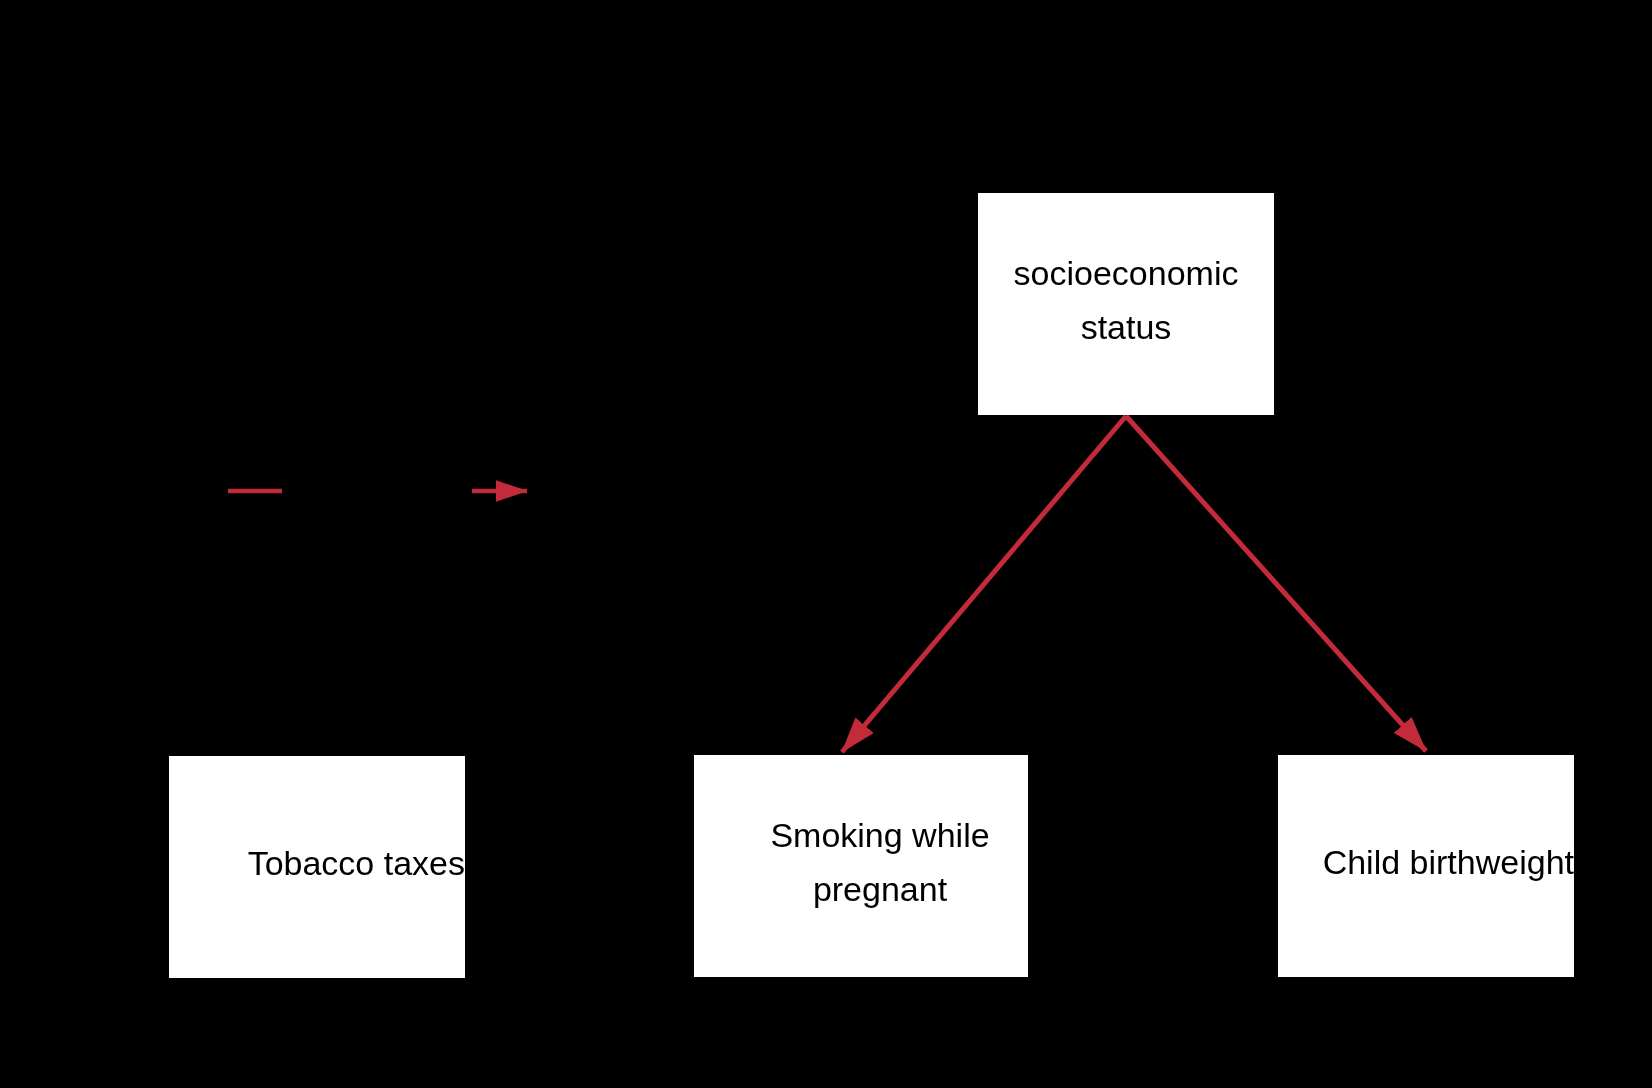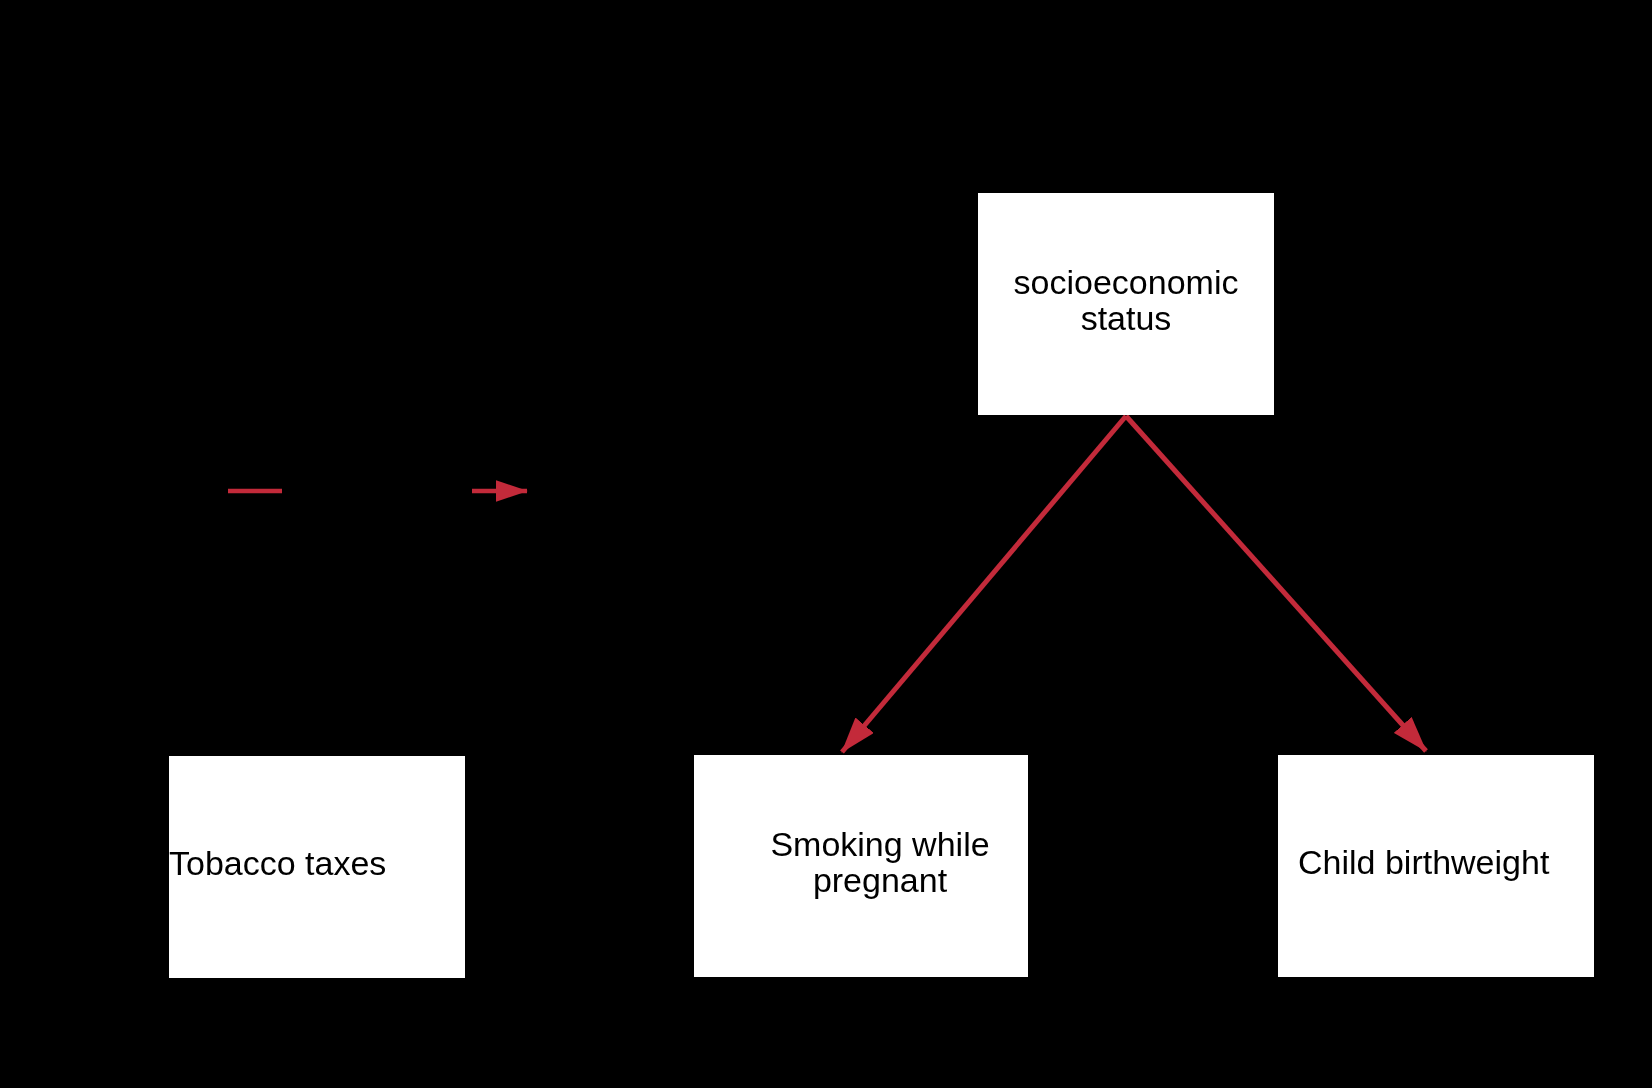--- a/index.html
+++ b/index.html
@@ -24,33 +24,33 @@
     display: block;
   }
   .node {
     position: absolute;
     width: 296px;
     height: 222px;
     background: #ffffff;
     color: #000000;
     display: flex;
     align-items: center;
-    justify-content: flex-start;
+    justify-content: flex-end;
     text-align: center;
     font-size: 34px;
-    line-height: 36px;
+    line-height: 54px;
   }
   .node .label {
     display: block;
     transform: translateY(-4px);
   }
   .node-ses      { left: 978px;  top: 193px; }
   .node-tobacco  { left: 169px;  top: 756px; }
   .node-smoking  { left: 694px;  top: 755px; padding-left: 38px; }
-  .node-child    { left: 1278px; top: 755px; padding-left: 20px; }
+  .node-child    { left: 1278px; top: 755px; }
 </style>
 </head>
 <body>
 
 <div class="canvas">
 
   <svg class="edges-layer" width="1652" height="1088" viewBox="0 0 1652 1088" xmlns="http://www.w3.org/2000/svg">
     <defs>
       <marker id="arrowhead" markerWidth="7.2" markerHeight="4.8" refX="7" refY="2.4" orient="auto" markerUnits="strokeWidth">
         <path d="M0,0 L7.2,2.4 L0,4.8 Z" fill="#c32a3a"></path>

